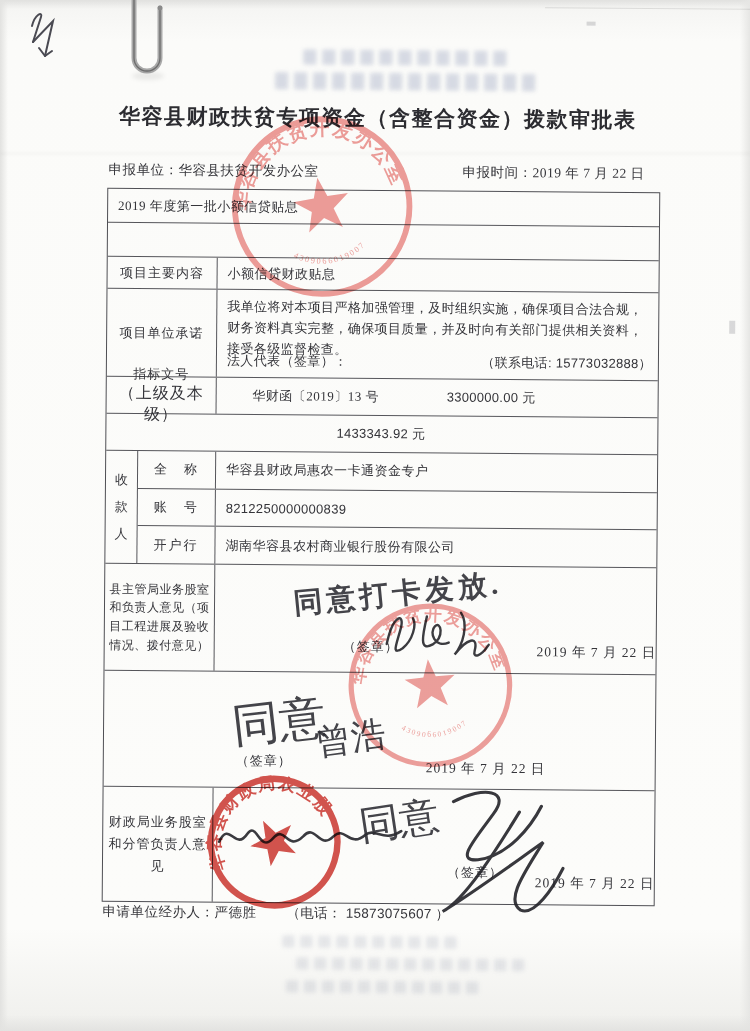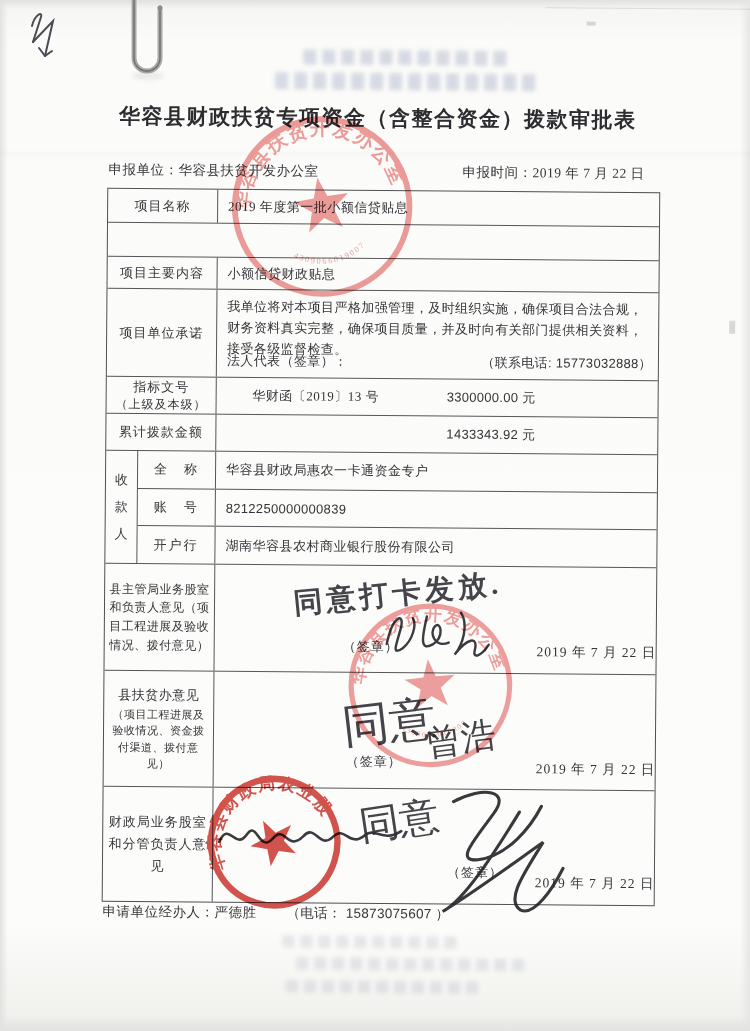--- a/index.html
+++ b/index.html
@@ -106,21 +106,20 @@
     <div class="hline left">
       <span>申报单位：</span><span>华容县扶贫开发办公室</span>
     </div>
     <div class="hline right">
       <span>申报时间：</span><span>2019 年 7 月 22 日</span>
     </div>
 
     <div class="ftable">
 
       <div class="frow" style="height:34px;">
-        <div class="lab">项目名称</div>
         <div class="val">2019 年度第一批小额信贷贴息</div>
       </div>
 
       <div class="frow" style="height:34px;">
         <div class="val"></div>
       </div>
 
       <div class="frow" style="height:32px;">
         <div class="lab">项目主要内容</div>
         <div class="val">小额信贷财政贴息</div>
@@ -133,28 +132,27 @@
           <div class="commit-foot">
             <span>法人代表（签章）：</span>
             <span class="num">（联系电话: 15773032888）</span>
           </div>
         </div>
       </div>
 
       <div class="frow" style="height:37px;">
         <div class="lab" style="flex-direction:column;">
           <span>指标文号</span>
-          <span style="font-size:12px;font-family:Liberation Mono, monospace;">（上级及本级）</span>
+          <span style="font-size:16px;font-family:Liberation Mono, monospace;">（上级及本级）</span>
         </div>
         <div class="val" style="justify-content:center;width:198px;flex:0 0 198px;">华财函〔2019〕13 号</div>
         <div class="cell-amt num">3300000.00 元</div>
       </div>
 
       <div class="frow" style="height:37px;">
-        <div class="lab">累计拨款金额</div>
         <div class="val" style="width:198px;flex:0 0 198px;"></div>
         <div class="cell-amt num">1433343.92 元</div>
       </div>
 
       <div class="frow" style="height:113px;">
         <div class="payee-group">
           <span>收</span>
           <span>款</span>
           <span>人</span>
         </div>
@@ -184,24 +182,20 @@
               <path d="M44,12 C40,30 36,48 50,40 C62,32 58,16 52,22 C46,28 52,44 66,38"></path>
               <path d="M78,8 C86,20 80,40 72,50 C84,34 96,30 92,46 C90,54 98,52 106,40"></path>
             </g>
           </svg>
           <div class="sign-label" style="left:128px;top:72px;">（签章）</div>
           <div class="op-date" style="left:322px;top:76px;">2019 年 7 月 22 日</div>
         </div>
       </div>
 
       <div class="frow" style="height:116px;">
-        <div class="lab op-lab" style="flex-direction:column;">
-          <span style="font-size:13px;">县扶贫办意见</span>
-          <span class="hw-sub">（项目工程进展及验收情况、资金拨付渠道、拨付意见）</span>
-        </div>
         <div class="op-val">
           <div class="hw" style="left:128px;top:18px;font-size:47px;transform:rotate(-7deg);font-weight:500;">同意</div>
           <div class="hw" style="left:212px;top:42px;font-size:35px;transform:rotate(-8deg);font-weight:500;">曾浩</div>
           <div class="sign-label" style="left:132px;top:80px;">（签章）</div>
           <div class="op-date" style="left:322px;top:86px;">2019 年 7 月 22 日</div>
         </div>
       </div>
 
       <div class="frow" style="height:114px;">
         <div class="lab" style="font-size:13px;line-height:1.7;">财政局业务股室和分管负责人意见</div>

